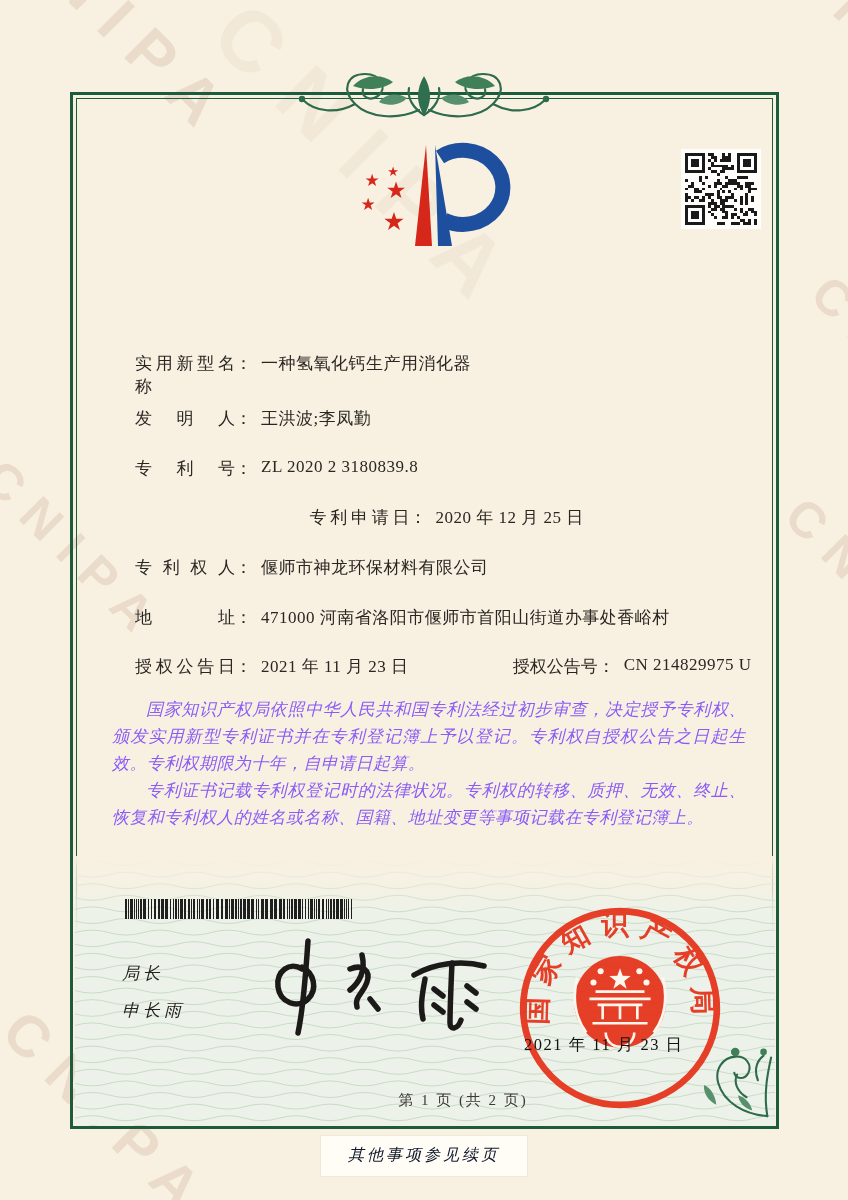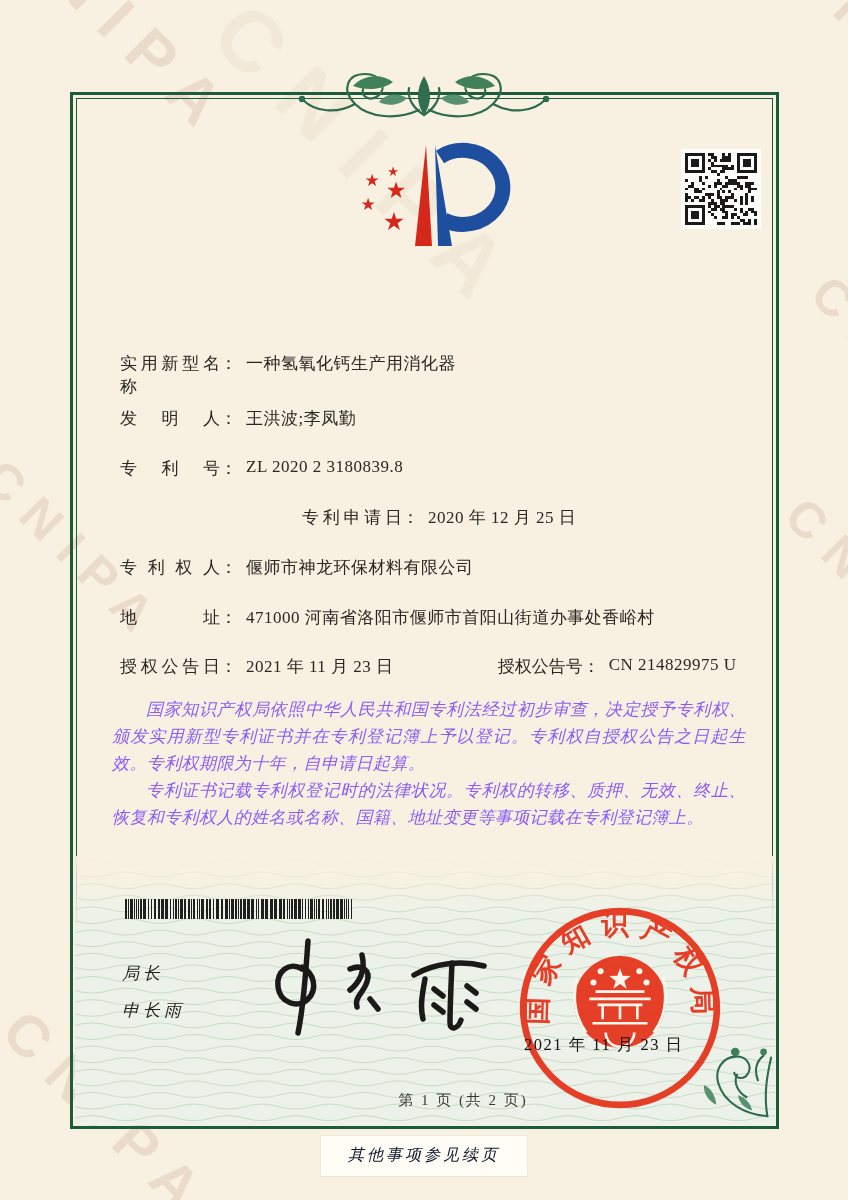--- a/index.html
+++ b/index.html
@@ -12,21 +12,21 @@
   .frame{position:absolute;left:70px;top:92px;right:69px;bottom:71px;border:3px solid #1c5b3b;z-index:1;}
   .frame-inner{position:absolute;inset:3px;border:1px solid #1c5b3b;}
   
   .certno{position:absolute;left:118px;top:147px;font-size:17px;letter-spacing:3px;color:#38342e;z-index:3;}
   .logo{position:absolute;left:336px;top:140px;z-index:3;}
   .qr{position:absolute;left:681px;top:149px;width:80px;height:80px;background:#fffefb;z-index:3;
       display:flex;align-items:center;justify-content:center;}
   .title{position:absolute;left:0;right:0;top:258px;text-align:center;font-size:39px;font-weight:700;
          letter-spacing:7px;color:#17130e;z-index:3;}
   
-  .frow{position:absolute;left:120px;right:90px;font-size:17px;color:#2a2722;display:flex;z-index:3;}
+  .frow{position:absolute;left:135px;right:90px;font-size:17px;color:#2a2722;display:flex;z-index:3;}
   .flabel{display:inline-block;width:100px;text-align:justify;text-align-last:justify;flex:none;}
   .fcolon{flex:none;}
   .fvalue{margin-left:9px;letter-spacing:.5px;white-space:nowrap;}
   .gpair{display:flex;}
   .gsp{width:88px;flex:none;}
   
   .paras{position:absolute;left:112px;top:696px;width:634px;z-index:3;}
   .paras p{margin:0;font-size:17px;line-height:27px;text-align:justify;text-indent:2em;
            font-style:italic;letter-spacing:.4px;color:#8b5cf6;}
   

